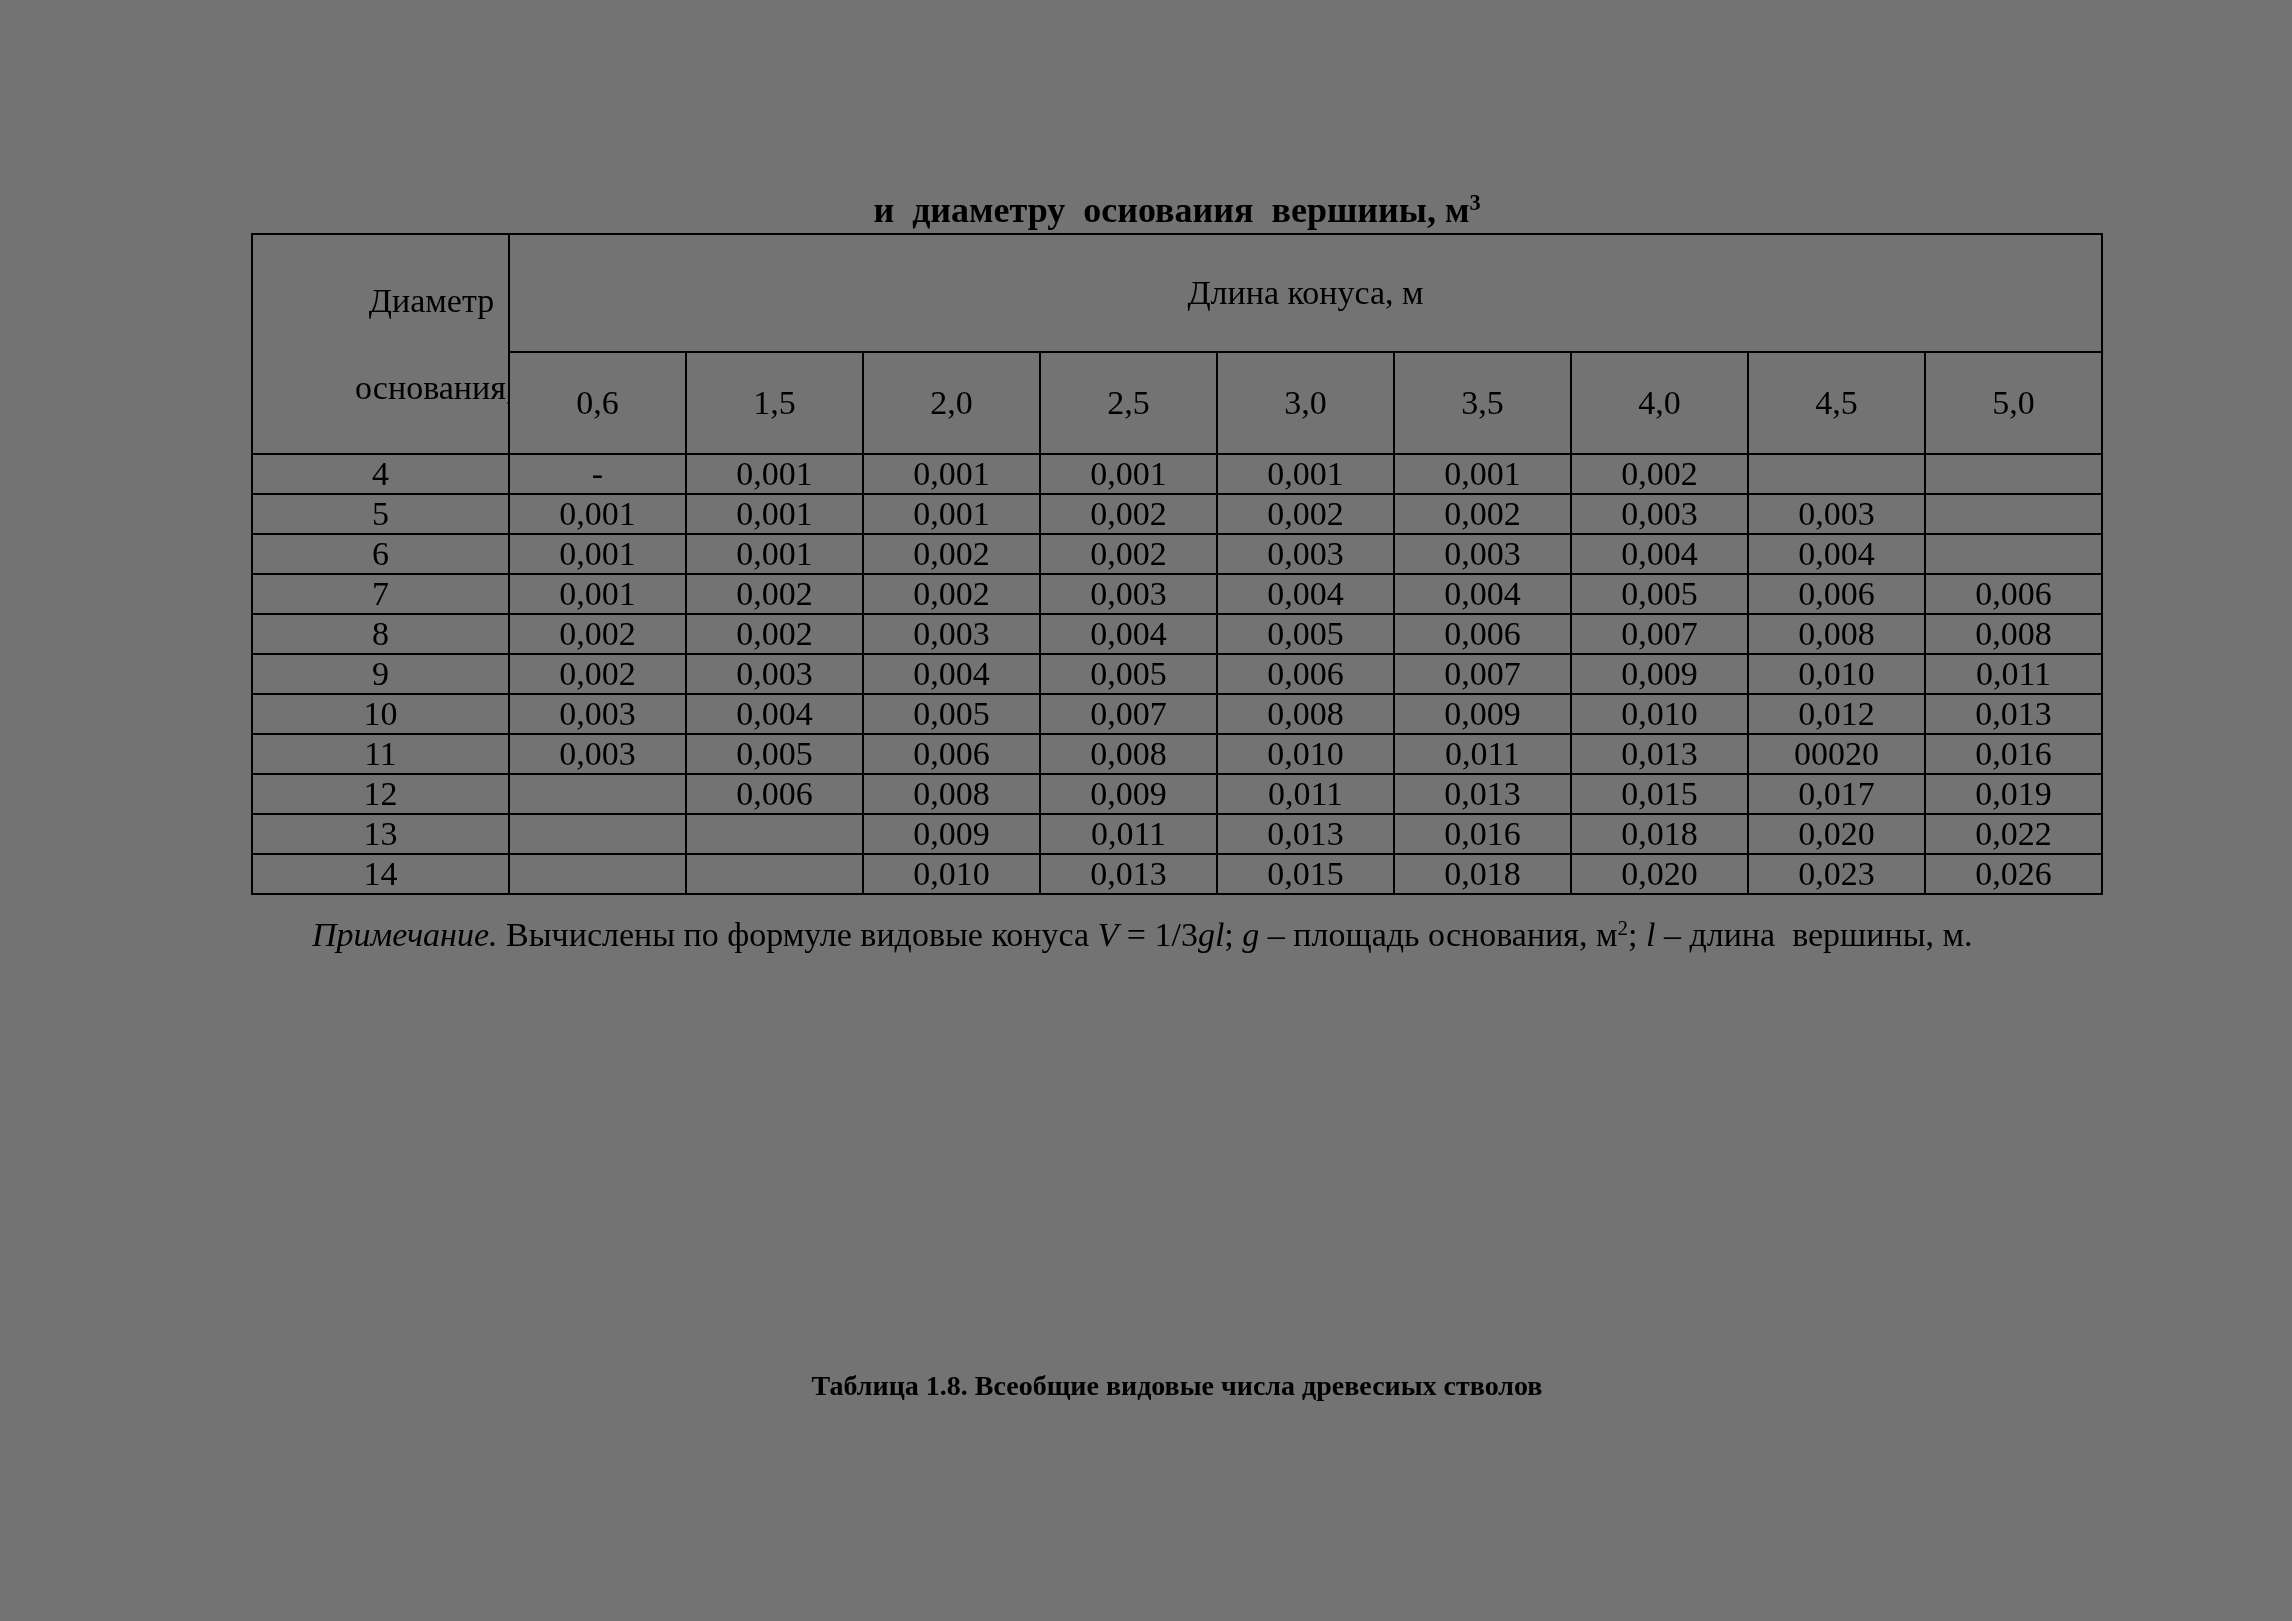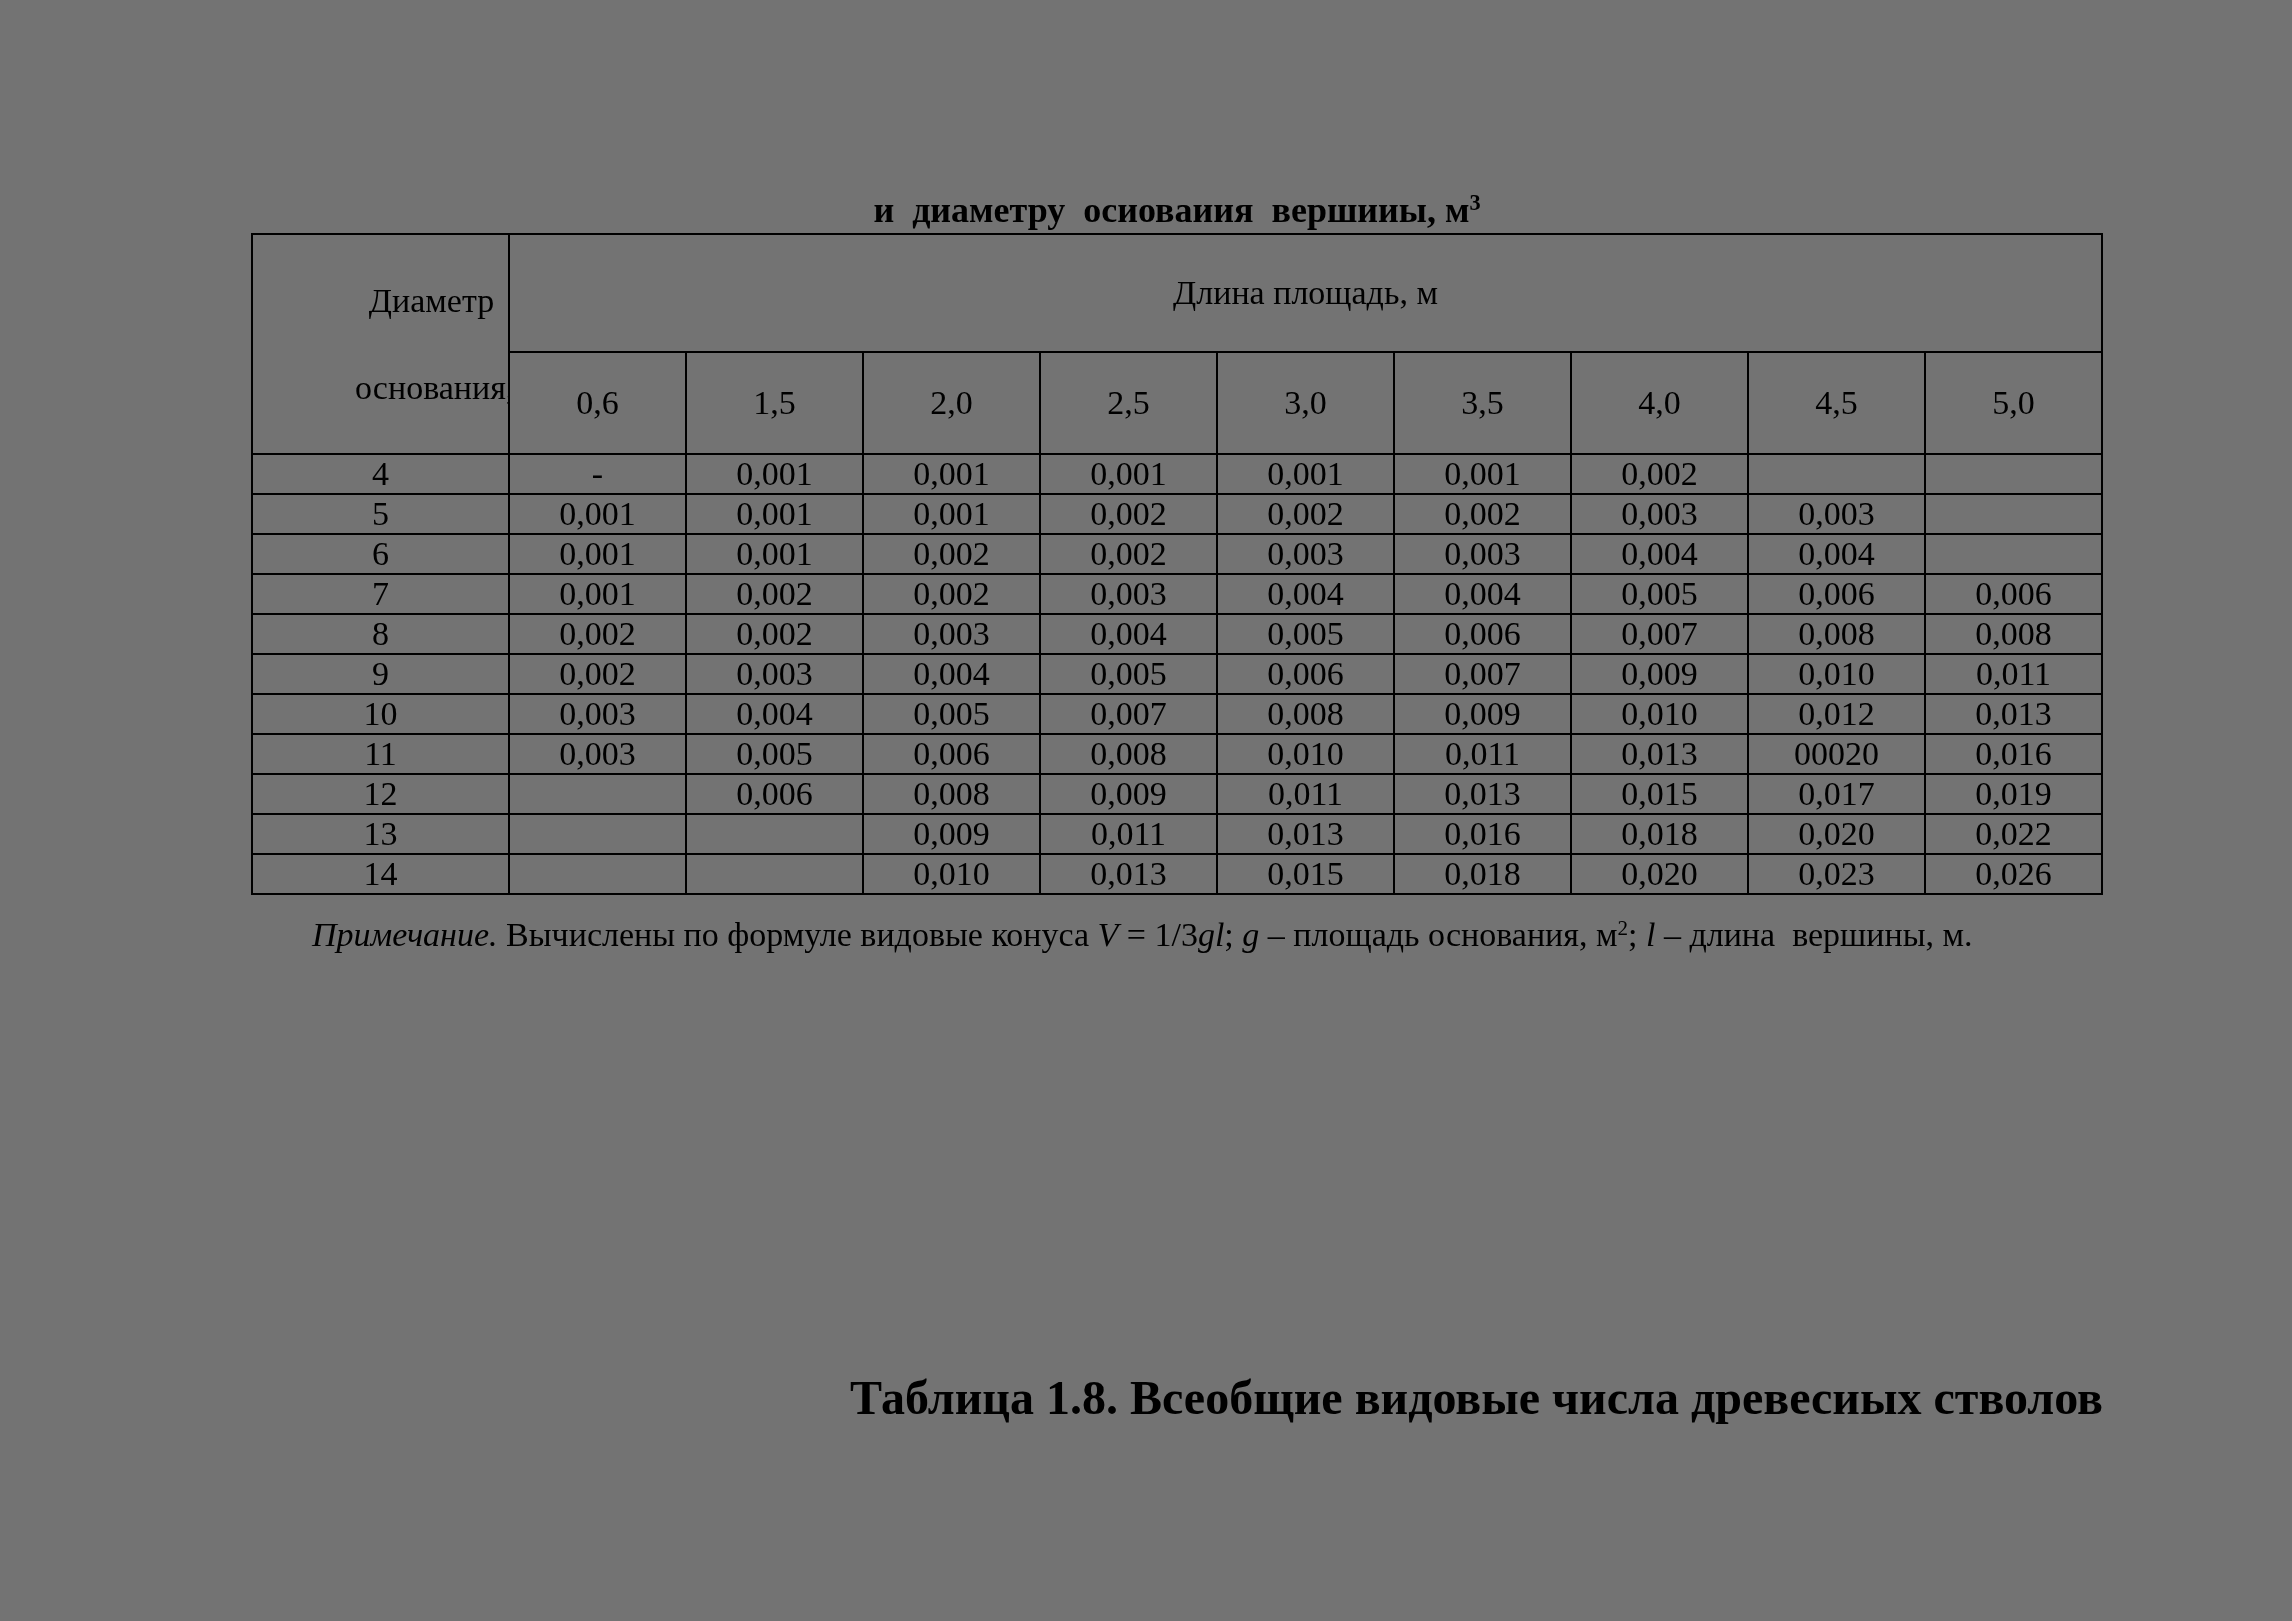--- a/index.html
+++ b/index.html
@@ -63,23 +63,23 @@
     font-size: 34px;
     text-indent: 61px;
     white-space: pre;
   }
   .it { font-style: italic; }
   .caption {
     position: absolute;
     left: 251px;
     top: 1370px;
     width: 1852px;
-    text-align: right;
+    text-align: center;
     font-weight: bold;
-    font-size: 48px;
+    font-size: 28px;
     white-space: pre;
   }
 </style>
 </head>
 <body>
 
 <div class="page">
 
   <div class="doc">
 
@@ -99,21 +99,21 @@
           <col>
           <col>
           <col>
       </colgroup>
       <thead>
         <tr class="group-row">
           <th rowspan="2" class="corner-cell">
             <span>Диаметр</span><br>
             <span>основания, см</span>
           </th>
-          <th colspan="9">Длина площадь, м</th>
+          <th colspan="9">Длина конуса, м</th>
         </tr>
         <tr class="sub-row">
           <th>0,6</th>
           <th>1,5</th>
           <th>2,0</th>
           <th>2,5</th>
           <th>3,0</th>
           <th>3,5</th>
           <th>4,0</th>
           <th>4,5</th>

